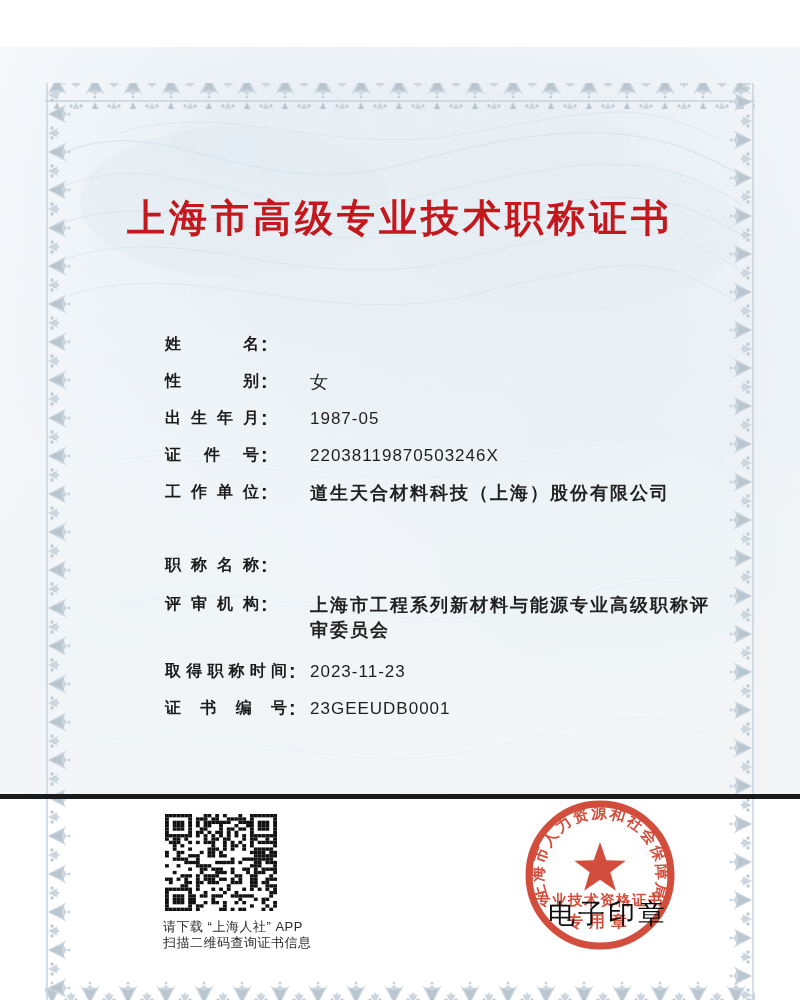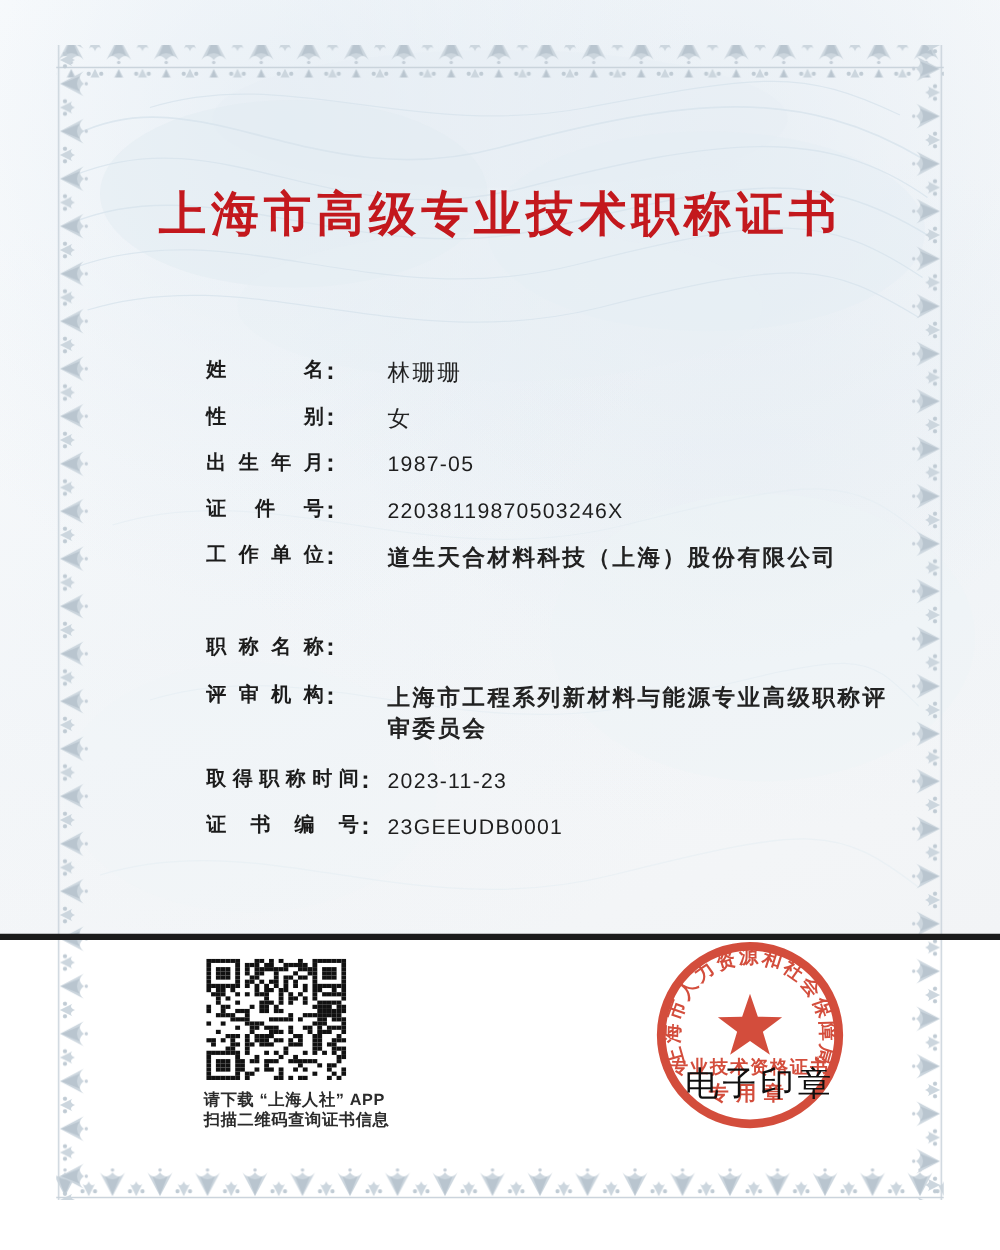--- a/index.html
+++ b/index.html
@@ -5,20 +5,21 @@
   html,body{margin:0;padding:0;}
   body{width:800px;height:1000px;background:#ffffff;overflow:hidden;
        font-family:"Liberation Sans","DejaVu Sans",sans-serif;}
   .paper{position:relative;width:800px;height:752px;
     background:
       radial-gradient(ellipse at 28% 14%, rgba(214,227,238,.50), transparent 42%),
       radial-gradient(ellipse at 72% 17%, rgba(209,223,235,.42), transparent 46%),
       radial-gradient(ellipse at 75% 52%, rgba(226,235,242,.35), transparent 50%),
       radial-gradient(ellipse at 22% 66%, rgba(229,237,243,.30), transparent 48%),
       linear-gradient(160deg,#fcfdfe 0%,#f5f7f9 60%,#f2f4f6 100%);
+    margin-top: 47px;
   }
   .deco{position:absolute;left:0;top:0;pointer-events:none;}
   .title{position:absolute;left:0;top:146px;width:100%;text-align:center;
     font-size:38px;font-weight:700;color:#c3181d;letter-spacing:4px;white-space:nowrap;}
   .fields{position:absolute;left:165px;top:287px;width:570px;}
   .row{position:relative;line-height:20px;margin-bottom:15px;color:#1b1b1b;}
   .g2 .row{margin-bottom:17px;}
   .g2{margin-top:51px;}
   .g2 .row:last-child{margin-bottom:45px;}
   .g3 .row{margin-bottom:15px;}
@@ -26,21 +27,21 @@
        text-align:justify;text-align-last:justify;color:#1b1b1b;vertical-align:top;}
   .g3 .lbl{width:122px;}
   .colon{font-size:20px;font-weight:700;margin-left:2px;}
   .val{position:absolute;left:145px;top:1px;font-size:18px;letter-spacing:2px;
        font-family:"Liberation Serif","DejaVu Serif",serif;color:#222;width:400px;line-height:20px;}
   .val.num{font-family:"Liberation Sans","DejaVu Sans",sans-serif;font-size:17px;
        letter-spacing:1px;font-weight:500;color:#1e1e1e;}
   .tall .val{line-height:25px;top:-1px;font-weight:bold;}
   .qr{position:absolute;left:165px;top:767px;width:112px;height:97px;}
   .qr svg{display:block;}
-  .qr-caption{position:absolute;left:163px;top:872px;font-size:13px;font-weight:700;
+  .qr-caption{position:absolute;left:163px;top:872px;font-size:13px;font-weight:400;
        color:#2b2b2b;line-height:16px;letter-spacing:.5px;}
   .seal{position:absolute;left:516px;top:746px;width:168px;height:168px;}
   .eseal{position:absolute;left:524px;top:849px;width:168px;text-align:center;
        font-size:27px;font-weight:400;letter-spacing:3px;color:#0f0f0f;white-space:nowrap;}
   .bottom-edge{position:absolute;left:0;bottom:0;width:100%;height:5px;background:#1b1b1b;}
 </style>
 </head>
 <body>
 
 <div class="paper">
@@ -92,21 +93,21 @@
       <g transform="translate(755,36) rotate(90)">
           <rect width="924" height="26" fill="url(#lace)"></rect>
         </g>
     </g>
   </svg>
 
   <div class="title">上海市高级专业技术职称证书</div>
 
   <div class="fields">
       <div class="group g1">
-        <div class="row"><span class="lbl">姓名</span><span class="colon">:</span><span class="val">林珊珊</span></div>
+        <div class="row"><span class="lbl">姓名</span><span class="colon">:</span></div>
         <div class="row"><span class="lbl">性别</span><span class="colon">:</span><span class="val">女</span></div>
         <div class="row"><span class="lbl">出生年月</span><span class="colon">:</span><span class="val num">1987-05</span></div>
         <div class="row"><span class="lbl">证件号</span><span class="colon">:</span><span class="val num">22038119870503246X</span></div>
         <div class="row tall"><span class="lbl">工作单位</span><span class="colon">:</span><span class="val">道生天合材料科技（上海）股份有限公司</span></div>
       </div>
       <div class="group g2">
         <div class="row"><span class="lbl">职称名称</span><span class="colon">:</span></div>
         <div class="row tall"><span class="lbl">评审机构</span><span class="colon">:</span><span class="val">上海市工程系列新材料与能源专业高级职称评审委员会</span></div>
       </div>
       <div class="group g3">

